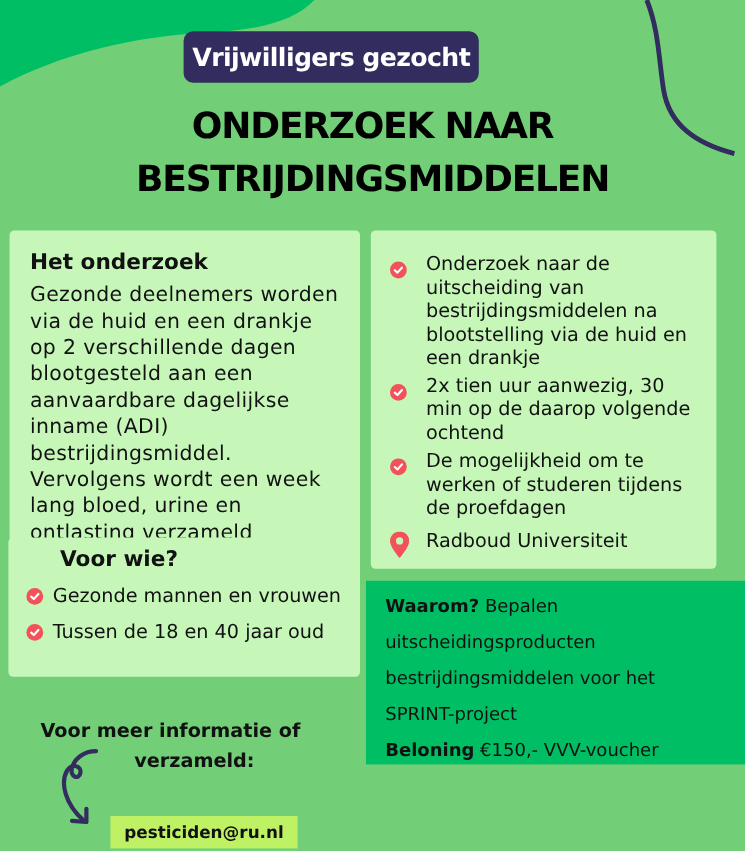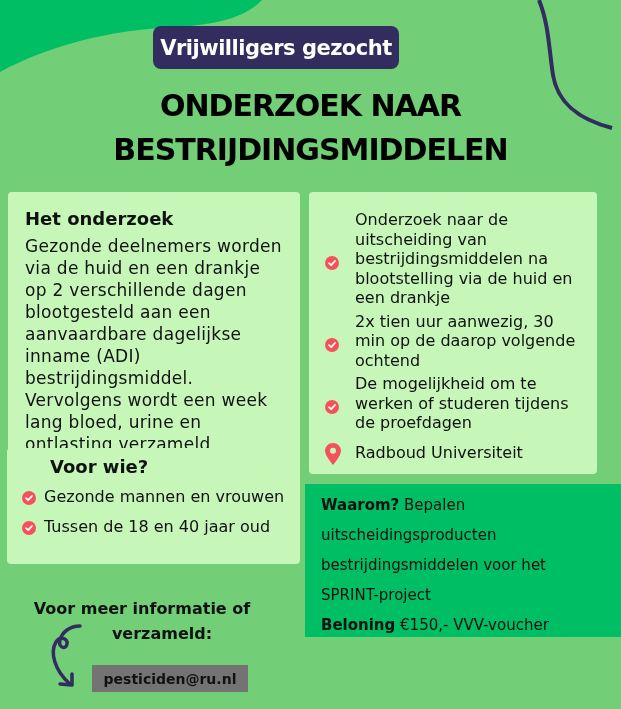--- a/index.html
+++ b/index.html
@@ -24,21 +24,21 @@
   }
   .title.l1 { top: 84px; }
   .title.l2 { top: 128px; }
   .card {
     position: absolute; background: #c6f7b9; border-radius: 4px; box-sizing: border-box;
   }
   .card-onderzoek { left: 8px; top: 192px; width: 292px; height: 270px; padding: 16px 14px 0 17px; }
   .card-onderzoek h2 { margin: 0 0 6px 0; font-size: 18px; font-weight: bold; font-family: "DejaVu Sans", sans-serif; }
   .card-onderzoek p { margin: 0; font-size: 17px; line-height: 22px; font-family: "DejaVu Sans", sans-serif; letter-spacing: 0.3px; word-spacing: 0; }
   .card-details { left: 309px; top: 192px; width: 288px; height: 282px; padding: 18px 10px 0 16px; }
-  .bullet { display: flex; align-items: center; margin-bottom: 4px; }
+  .bullet { display: flex; align-items: flex-start; margin-bottom: 4px; }
   .bullet .txt { font-size: 16px; line-height: 19.5px; font-family: "DejaVu Sans", sans-serif; margin-left: 16px; flex: 1; }
   .check {
     width: 14px; height: 14px; border-radius: 50%; background: #f4525a;
     flex: none; margin-top: 8px; position: relative;
   }
   .check svg { position: absolute; left: 0; top: 0; }
   .pin { flex: none; margin-top: 2px; }
   .bullet.loc { margin-top: 8px; }
   .card-wie { left: 7px; top: 448px; width: 293px; height: 116px; padding: 8px 10px 0 15px; }
   .card-wie h2 { margin: 0 0 10px 28px; font-size: 18px; font-weight: bold; font-family: "DejaVu Sans", sans-serif; }
@@ -50,22 +50,22 @@
     background: #00be63; box-sizing: border-box; padding: 6px 10px 0 16px;
     font-family: "DejaVu Sans", sans-serif; font-size: 15px; line-height: 30px; color: #111;
   }
   .green-box b { font-weight: bold; }
   .more-info {
     position: absolute; left: 32px; top: 596px; width: 220px; text-align: center;
     font-family: "DejaVu Sans", sans-serif; font-weight: bold; font-size: 16px; line-height: 25px;
   }
   .arrow { position: absolute; left: 48px; top: 622px; }
   .email {
-    position: absolute; left: 92px; top: 665px; width: 156px; height: 27px;
-    background: #737373; font-family: "DejaVu Sans", sans-serif; font-weight: bold; font-size: 14px;
+    position: absolute; left: 92px; top: 680px; width: 156px; height: 27px;
+    background: #bef264; font-family: "DejaVu Sans", sans-serif; font-weight: bold; font-size: 14px;
     display: flex; align-items: center; justify-content: center; color: #111;
   }
 </style>
 </head>
 <body>
 
 <svg class="blob" width="300" height="80" viewBox="0 0 300 80">
   <path d="M0,0 L262,0 C245,18 215,25 175,27 C110,30 50,45 0,72 Z" fill="#00be63"></path>
 </svg>
 

